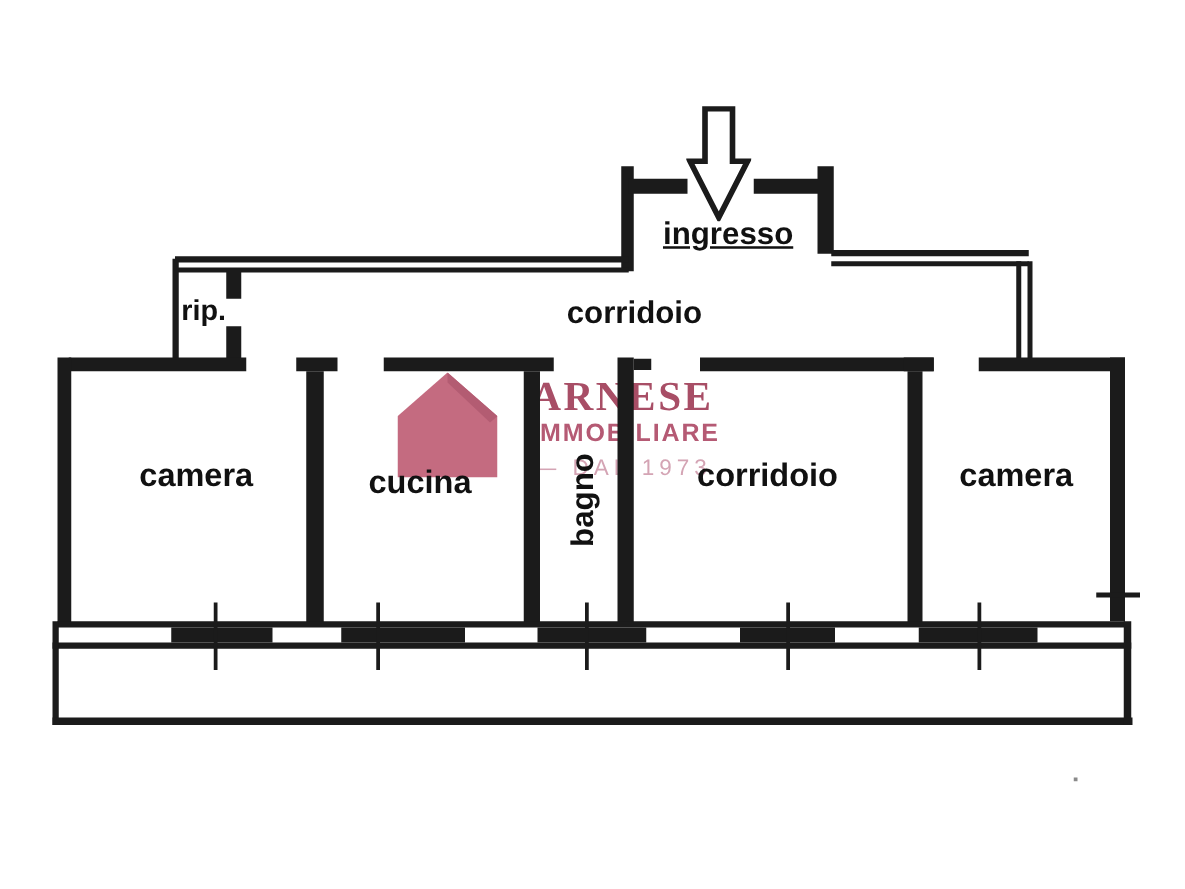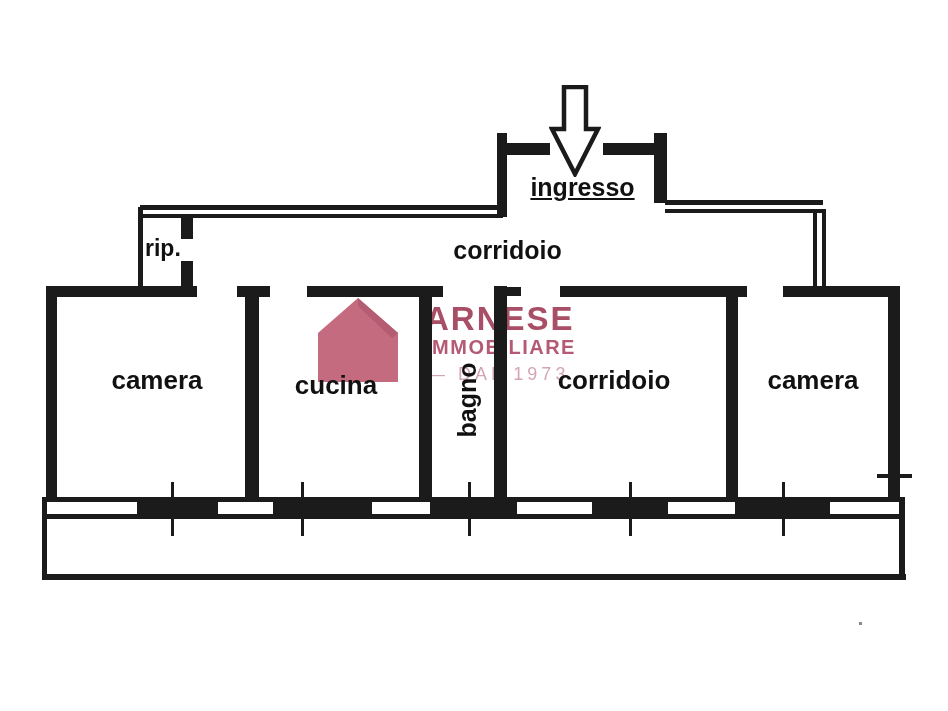--- a/index.html
+++ b/index.html
@@ -36,21 +36,21 @@
 <body>
 
 <div class="canvas">
 
   <div class="logo" style="left:318px;top:298px;">
     <svg width="80" height="84" viewBox="0 0 80 84">
       <polygon points="40,0 80,35 80,84 0,84 0,35" fill="#c46b80"></polygon>
       <polygon points="40,0 80,35 74,40 40,8" fill="#b35c72"></polygon>
     </svg>
   </div>
-  <div class="logo logo-name" style="left:425px;top:302px;color:#a84e66;">ARNESE</div>
+  <div class="logo logo-name" style="left:425px;top:302px;color:#a84e66;font-family:Liberation Serif, serif;">ARNESE</div>
   <div class="logo logo-sub" style="left:425px;top:337px;color:#b55a74;">IMMOBILIARE</div>
   <div class="logo logo-tag" style="left:427px;top:365px;color:#d4a4b4;">— DAL 1973</div>
 
   <div class="plan-el" style="position:absolute;left:549px;top:85px;">
     <svg width="52" height="92" viewBox="0 0 52 92">
       <polygon points="15,2 37,2 37,44 49,44 26,89 3,44 15,44" fill="#ffffff" stroke="#1b1b1b" stroke-width="4.5" stroke-linejoin="miter"></polygon>
     </svg>
   </div>
 
   <div class="wall plan-el" style="left:497px;top:133px;width:10px;height:84px;"></div>

